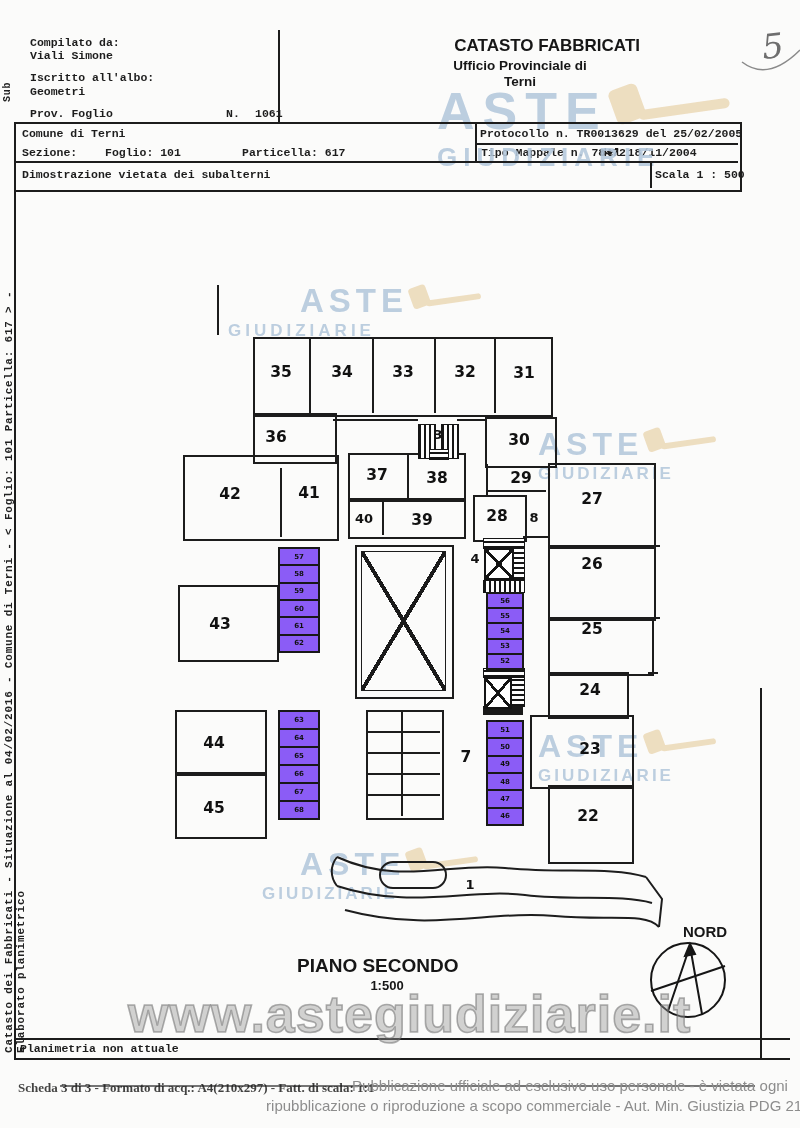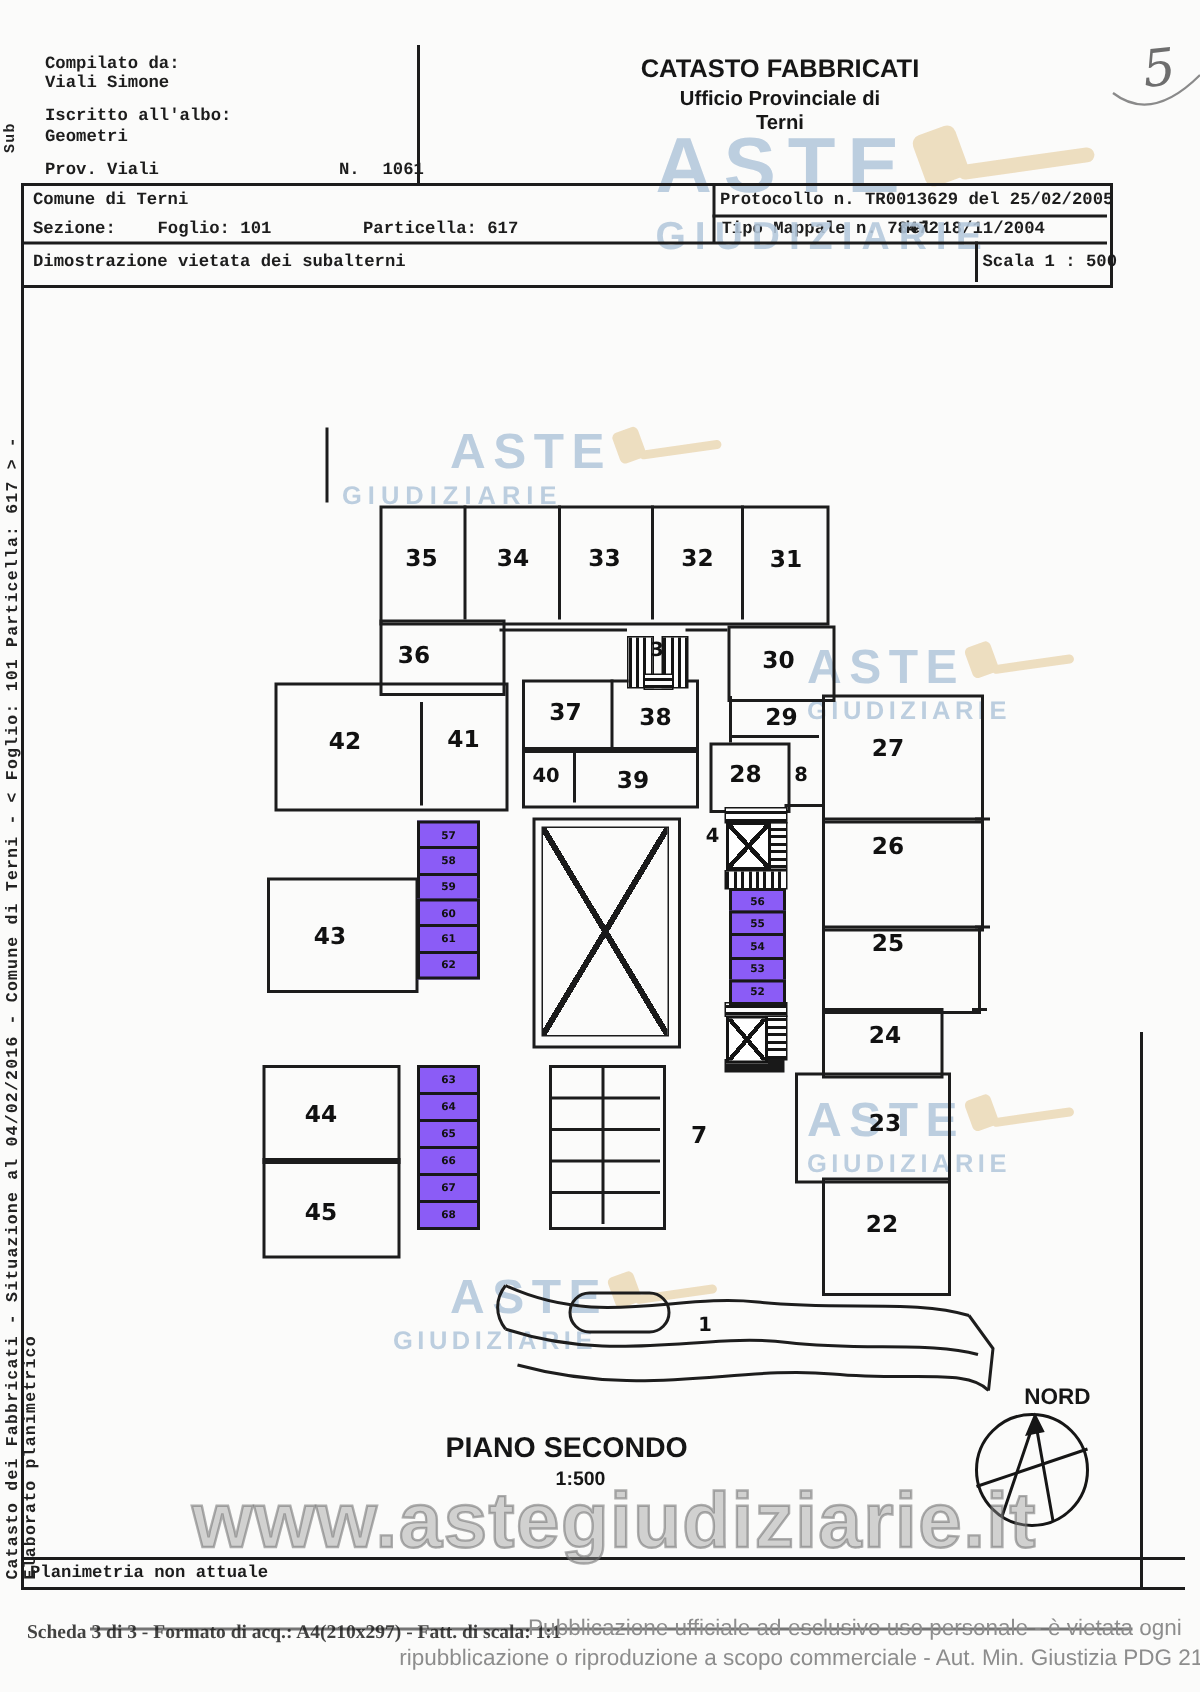--- a/index.html
+++ b/index.html
@@ -49,26 +49,26 @@
 </style>
 </head>
 <body>
 
 <div class="page">
 
   <span class="t mono" style="left:30px;top:36px">Compilato da:</span>
   <span class="t mono" style="left:30px;top:49px">Viali Simone</span>
   <span class="t mono" style="left:30px;top:71px">Iscritto all'albo:</span>
   <span class="t mono" style="left:30px;top:85px">Geometri</span>
-  <span class="t mono" style="left:30px;top:107px">Prov. Viali</span>
+  <span class="t mono" style="left:30px;top:107px">Prov. Foglio</span>
   <span class="t mono" style="left:226px;top:107px">N.</span>
   <span class="t mono" style="left:255px;top:107px">1061</span>
   <div class="ln" style="left:278px;top:30px;width:2px;height:92px"></div>
 
-  <span class="t" style="left:400px;top:36px;width:240px;text-align:center;font-weight:bold;font-size:17px">CATASTO FABBRICATI</span>
+  <span class="t" style="left:400px;top:36px;width:240px;text-align:right;font-weight:bold;font-size:17px">CATASTO FABBRICATI</span>
   <span class="t" style="left:400px;top:58px;width:240px;text-align:center;font-weight:bold;font-size:13.5px">Ufficio Provinciale di</span>
   <span class="t" style="left:400px;top:74px;width:240px;text-align:center;font-weight:bold;font-size:13.5px">Terni</span>
 
   <span class="hand5" style="left:762px;top:26px">5</span>
 
   <div class="wm" style="left:437px;top:80px">
     <div class="row">
       <span class="aste" style="font-size:52px;letter-spacing:8px">ASTE</span>
       <svg width="140" height="62" viewBox="0 0 140 62" style="margin-left:-10px">
         <g fill="#e9d2a9" opacity="0.8">
@@ -225,20 +225,28 @@
     <div class="cell">66</div>
     <div class="cell">67</div>
     <div class="cell">68</div>
   </div>
   <div class="cellcol" style="left:486px;top:592px;width:38px;height:78px">
     <div class="cell">56</div>
     <div class="cell">55</div>
     <div class="cell">54</div>
     <div class="cell">53</div>
     <div class="cell">52</div>
+  </div>
+  <div class="cellcol" style="left:486px;top:720px;width:38px;height:106px">
+    <div class="cell">51</div>
+    <div class="cell">50</div>
+    <div class="cell">49</div>
+    <div class="cell">48</div>
+    <div class="cell">47</div>
+    <div class="cell">46</div>
   </div>
 
   <div class="ln" style="left:760px;top:688px;width:2px;height:372px"></div>
   <div class="ln" style="left:650px;top:545px;width:10px;height:2px"></div>
   <div class="ln" style="left:650px;top:617px;width:10px;height:2px"></div>
   <div class="ln" style="left:648px;top:672px;width:10px;height:2px"></div>
 
   <span class="rlabel" style="left:281px;top:372px">35</span>
   <span class="rlabel" style="left:342px;top:372px">34</span>
   <span class="rlabel" style="left:403px;top:372px">33</span>

